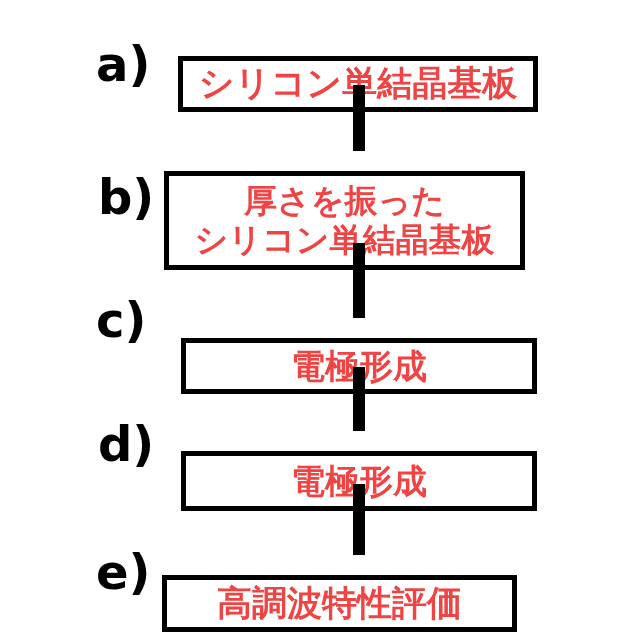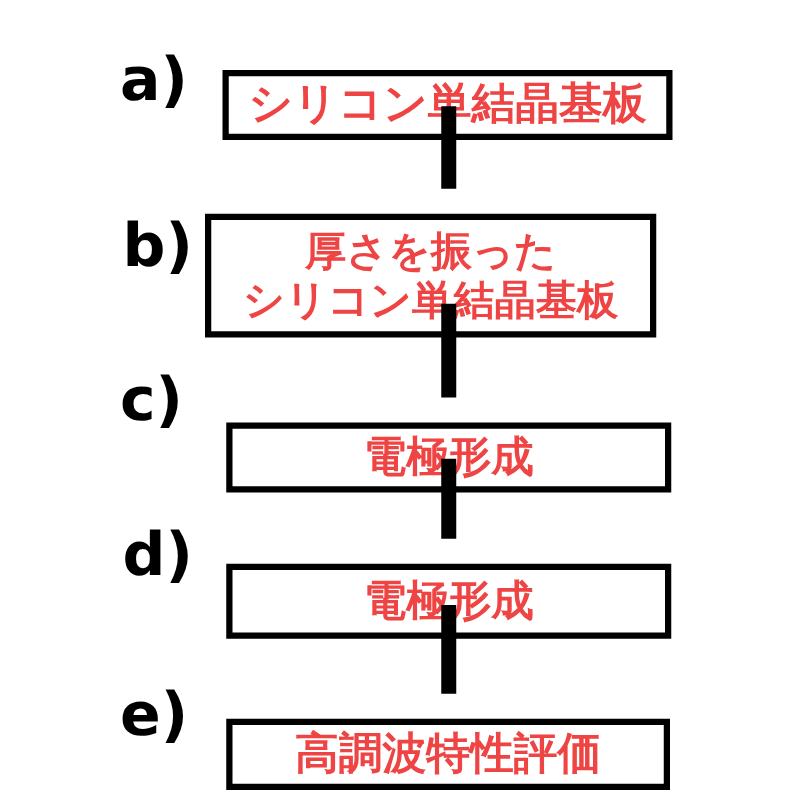--- a/index.html
+++ b/index.html
@@ -36,21 +36,21 @@
     color:#000000;
     font-weight:bold;
     font-size:48px;
     line-height:1;
     white-space:nowrap;
   }
   .box-a{left:178px;top:32px;width:360px;height:56px;font-size:35px;}
   .box-b{left:164px;top:147px;width:361px;height:99px;font-size:33px;}
   .box-c{left:181px;top:314px;width:356px;height:56px;font-size:34px;}
   .box-d{left:181px;top:427px;width:356px;height:60px;font-size:34px;}
-  .box-e{left:181px;top:551px;width:355px;height:57px;font-size:35px;}
+  .box-e{left:162px;top:551px;width:355px;height:57px;font-size:35px;}
   .conn-ab{top:85px;height:66px;}
   .conn-bc{top:243px;height:75px;}
   .conn-cd{top:367px;height:64px;}
   .conn-de{top:484px;height:71px;}
   .label-a{left:96px;top:40px;}
   .label-b{left:98px;top:173px;}
   .label-c{left:96px;top:296px;}
   .label-d{left:98px;top:420px;}
   .label-e{left:96px;top:548px;}
 </style>

